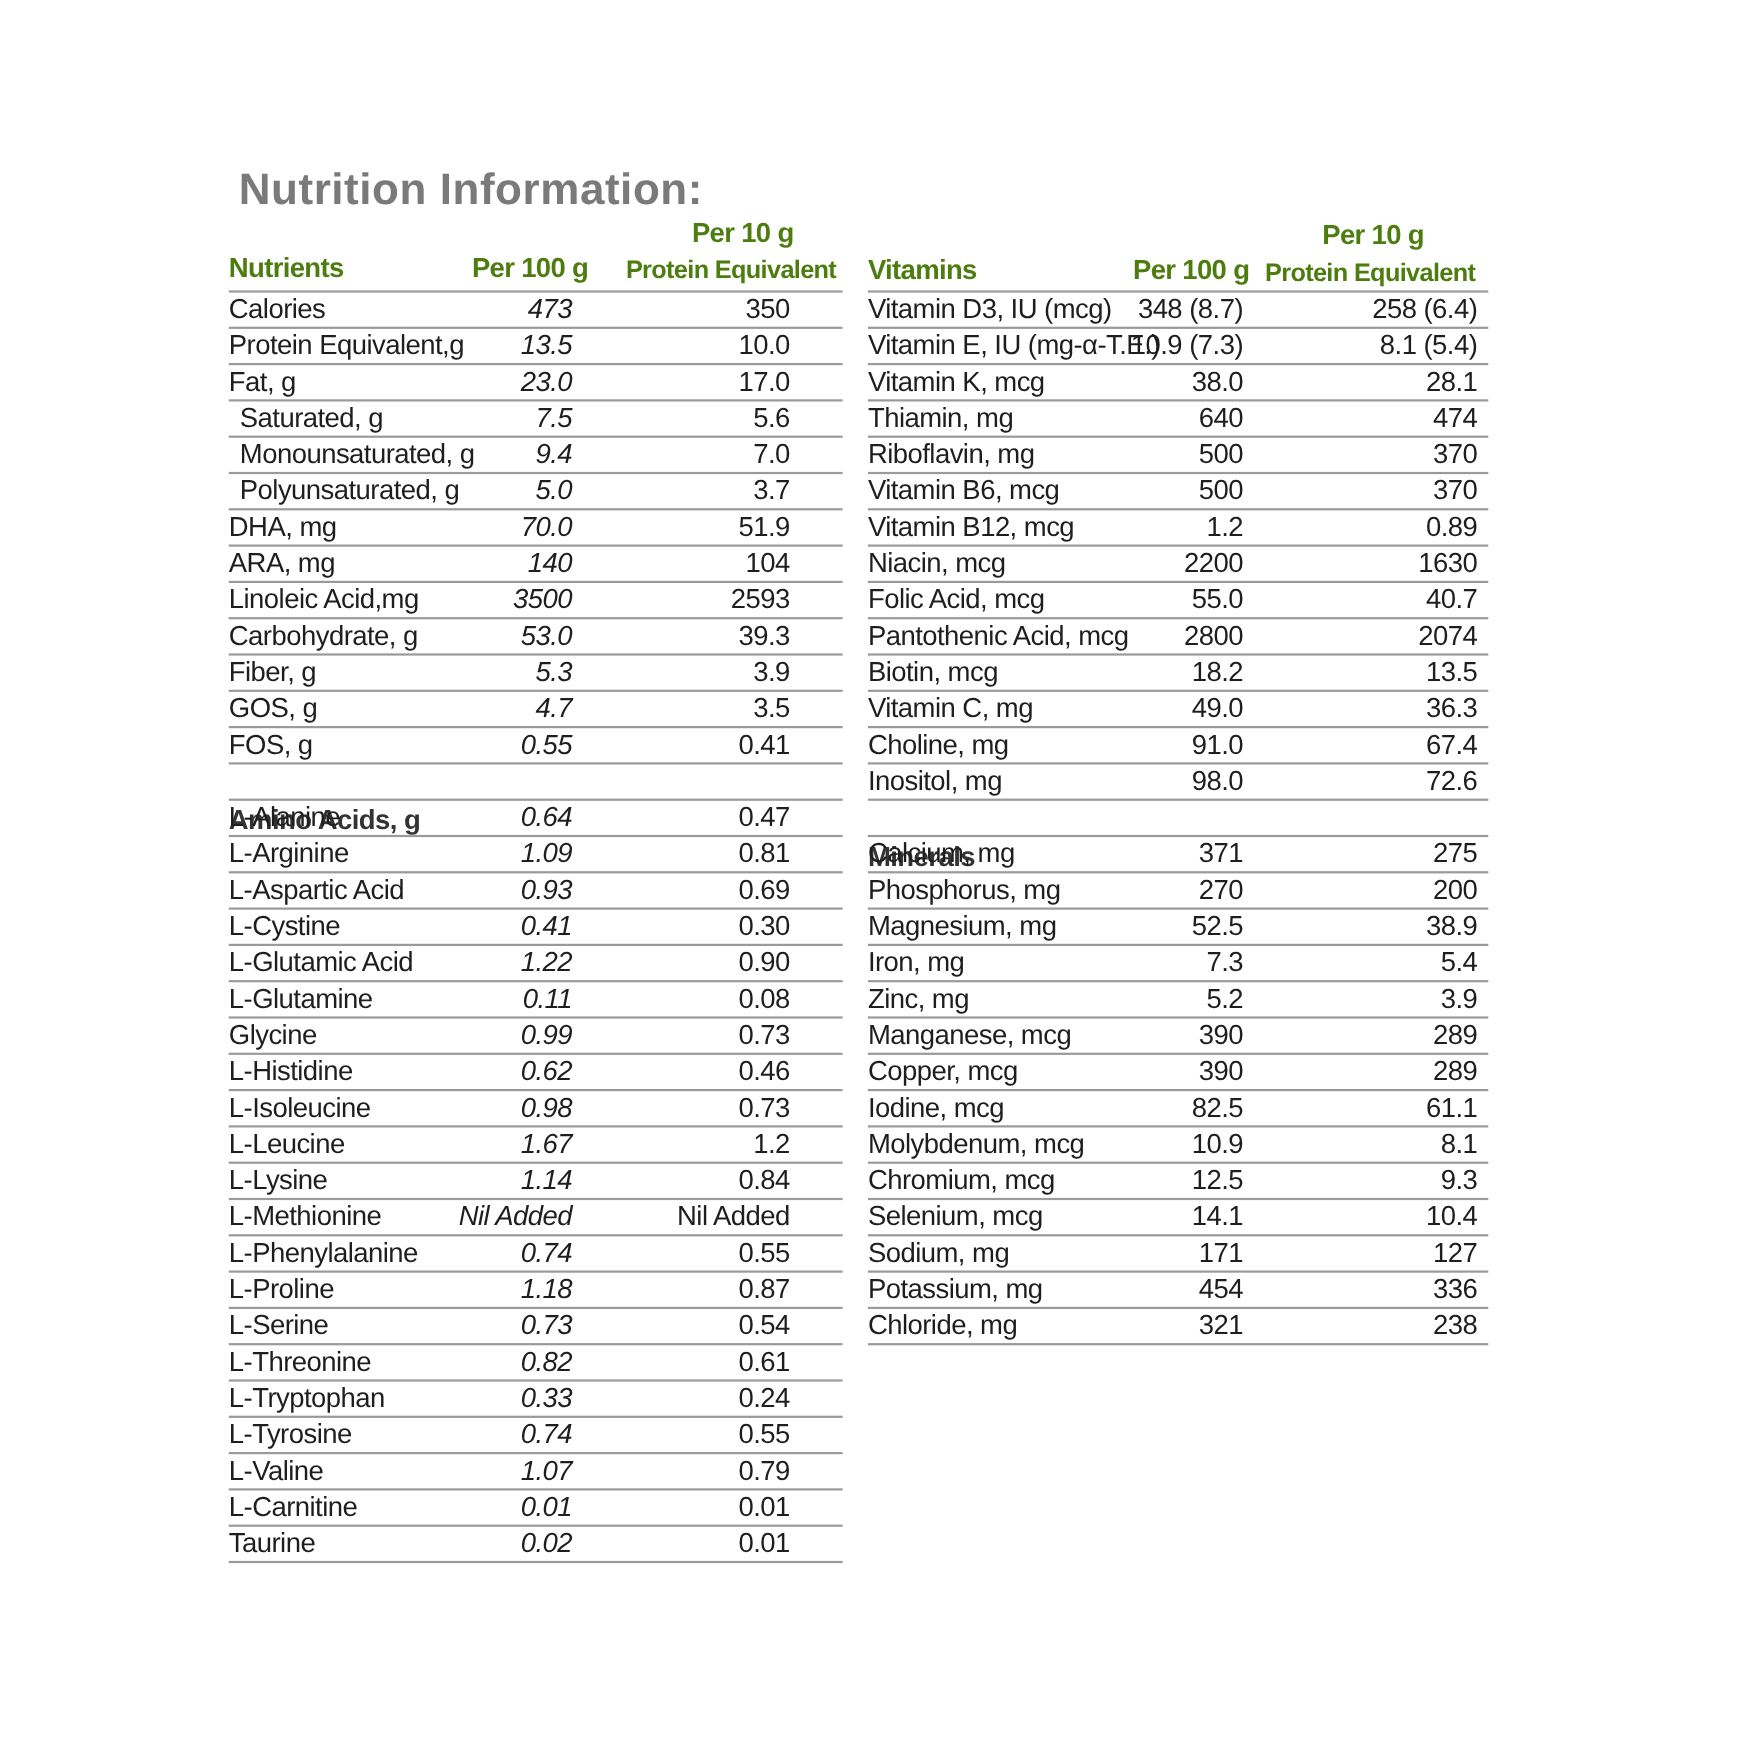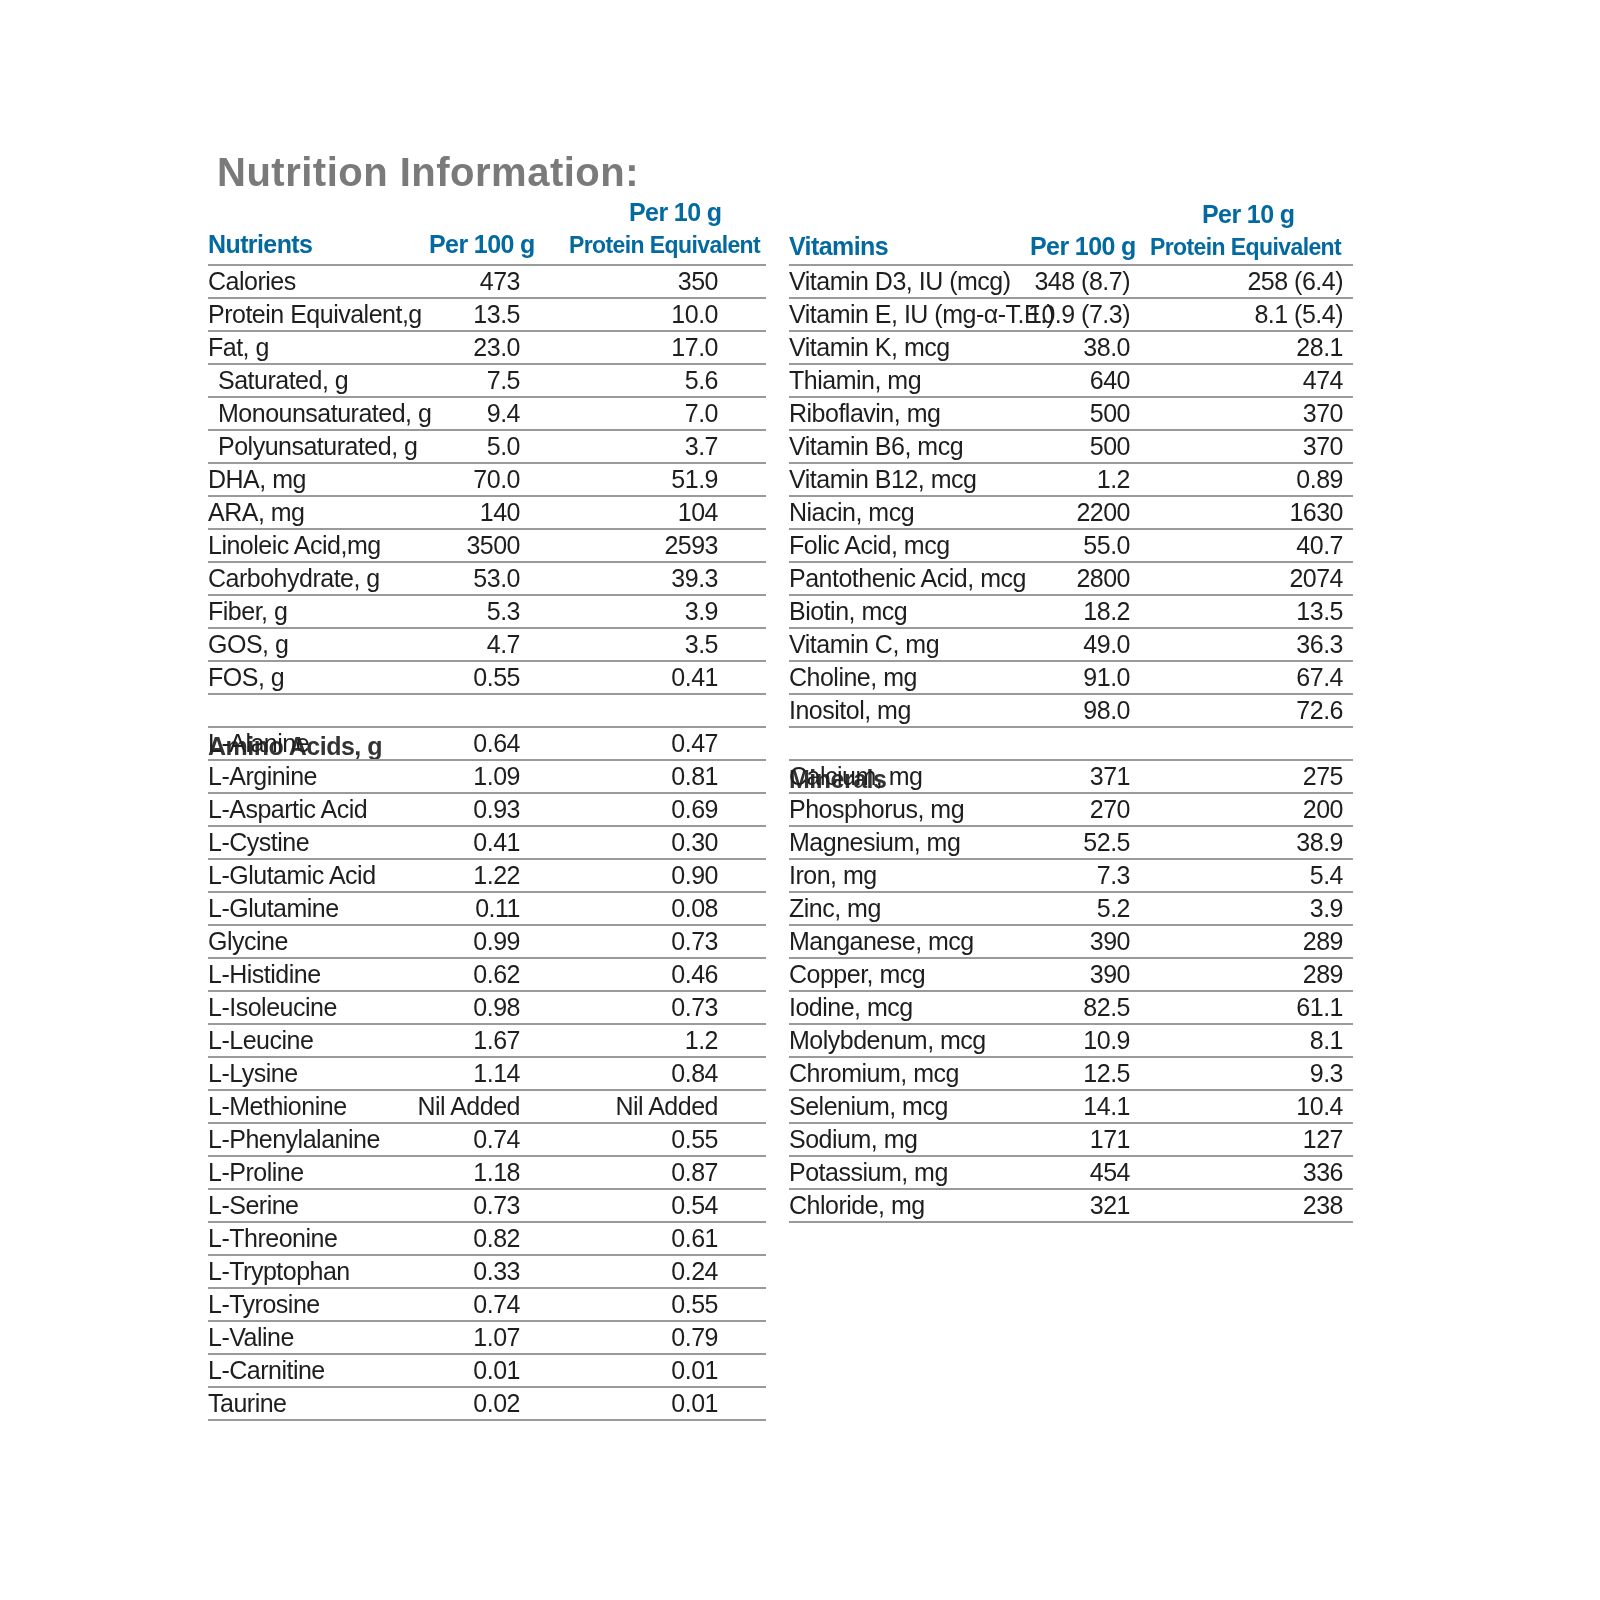--- a/index.html
+++ b/index.html
@@ -2,31 +2,31 @@
 <html><head>
 <meta charset="utf-8">
 <style>
   html, body { margin:0; padding:0; background:#ffffff; }
   body { width:1600px; height:1600px; position:relative; overflow:hidden;
          font-family:"Liberation Sans", "DejaVu Sans", sans-serif; color:#1e1e1e; }
   .title { position:absolute; left:217px; top:150px; font-size:40px; font-weight:bold;
            color:#7a7a7a; letter-spacing:0.5px; }
   .tbl { position:absolute; }
   .hdr { position:relative; height:66px; }
-  .hdr span { position:absolute; font-weight:bold; color:#0369a1; font-size:25px; white-space:nowrap; letter-spacing:-0.6px; }
+  .hdr span { position:absolute; font-weight:bold; color:#4d7c0f; font-size:25px; white-space:nowrap; letter-spacing:-0.6px; }
   .row { position:relative; height:31px; border-top:2.5px solid #9a9a9a; font-size:25px;
          letter-spacing:-0.5px; white-space:nowrap; }
   .row span { position:absolute; top:0; line-height:30px; }
   .row .name { left:0; }
   .row .name.indent { left:10px;text-align:center; }
   .row .name.section { font-weight:bold; color:#333;margin-top:36px; }
   .bottom-line { border-top:2.5px solid #9a9a9a; }
   #left { left:208px; top:198px; width:558px; }
   #right { left:789px; top:198px; width:564px; }
-  #left .v1 { right:246px; } 
+  #left .v1 { right:246px;font-style:italic; } 
   #left .v2 { right:48px; }
   #right .v1 { right:223px; }
   #right .v2 { right:10px; }
 </style>
 </head>
 <body>
 
 <div class="title">Nutrition Information:</div>
 
 <div class="tbl" id="left">

